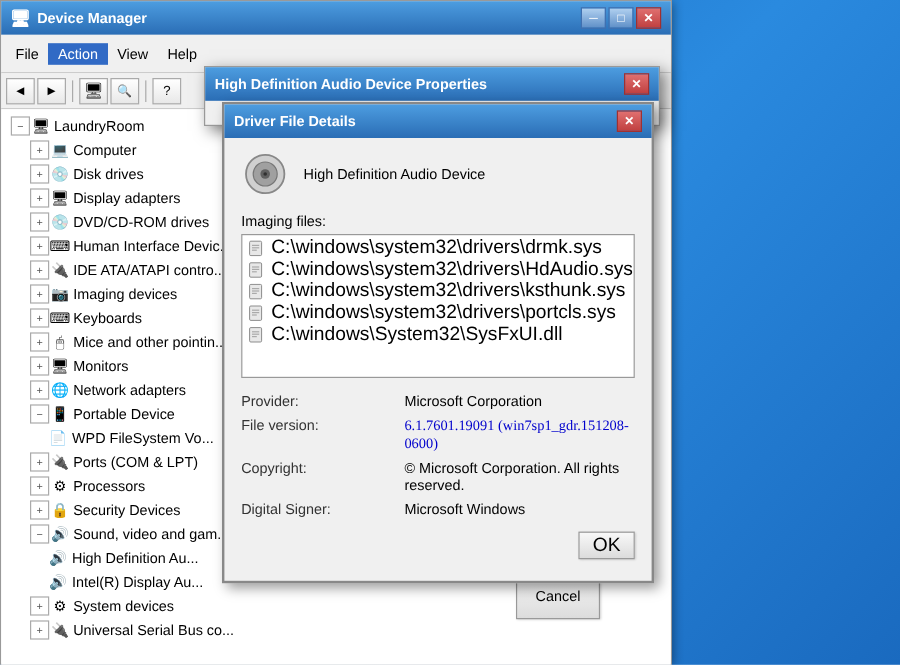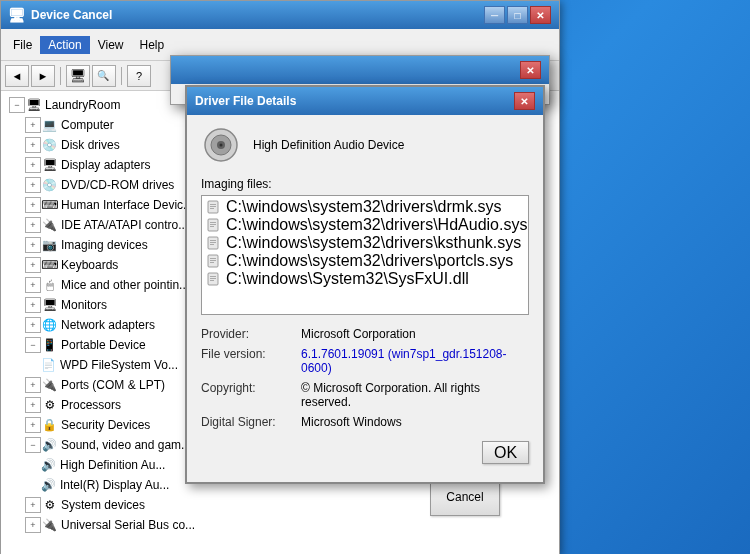--- a/index.html
+++ b/index.html
@@ -325,24 +325,26 @@
       font-size: 12px;
       margin-bottom: 12px;
     }
 
     .info-label {
       color: #333;
     }
 
     .info-value {
       color: #000;
+      margin-left: 36px;
     }
 
     .info-value.blue {
       color: #0000cc;
+      font-family: Liberation Serif, serif;
     }
 
     .ok-bar {
       display: flex;
       justify-content: flex-end;
       padding-bottom: 4px;
     }
 
     .ok-button {
       width: 47px;
@@ -370,21 +372,21 @@
       margin-right: 8px;
       box-shadow: 1px 1px 2px rgba(0,0,0,0.2);
     }
   </style>
 </head>
 <body>
 
 <div class="device-manager">
   <div class="title-bar">
     <span class="title-bar-icon">🖥</span>
-    <span>Device Cancel</span>
+    <span>Device Manager</span>
     <div class="title-bar-controls">
       <div class="title-btn">─</div>
       <div class="title-btn">□</div>
       <div class="title-btn close">✕</div>
     </div>
   </div>
 
   <div class="menu-bar">
     <div class="menu-item">File</div>
     <div class="menu-item active">Action</div>
@@ -535,20 +537,21 @@
         <span>Universal Serial Bus co...</span>
       </div>
     </div>
   </div>
 
   <div class="status-bar"></div>
 </div>
 
 <div class="dialog-overlay">
   <div class="dialog-title-bar">
+    <span>High Definition Audio Device Properties</span>
     <div class="dialog-title-btn">✕</div>
   </div>
   <div class="dialog-content">
     
   </div>
 </div>
 
 <div class="sub-dialog">
   <div class="sub-dialog-title-bar">
     <span>Driver File Details</span>

